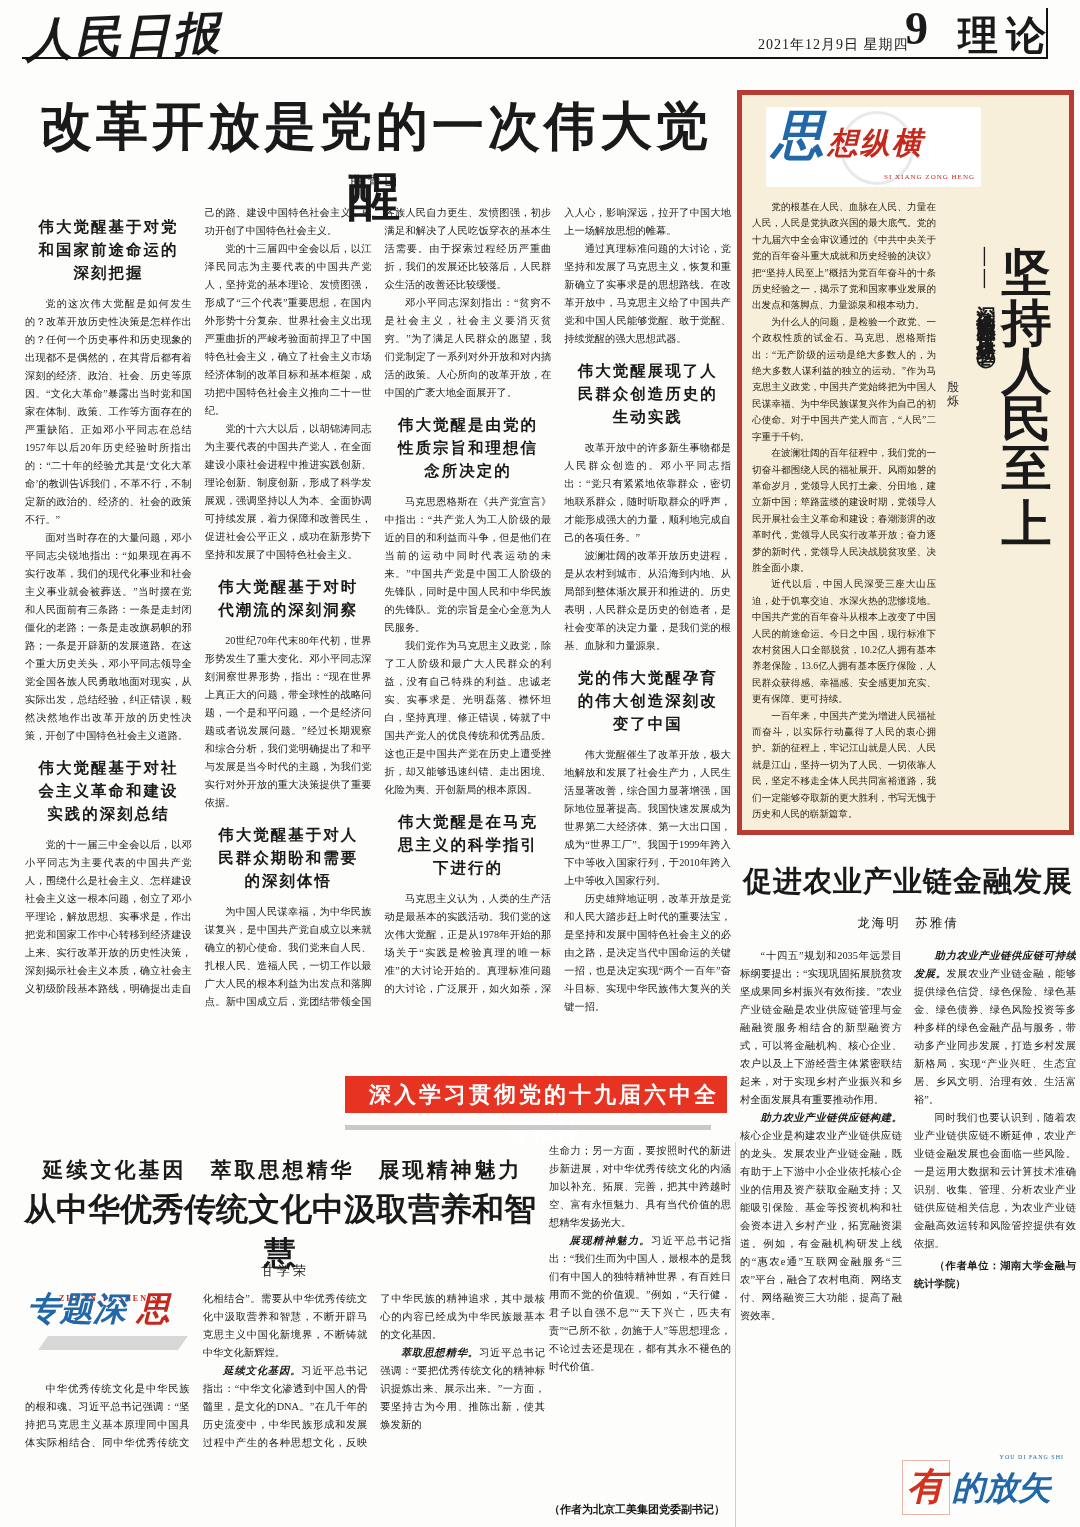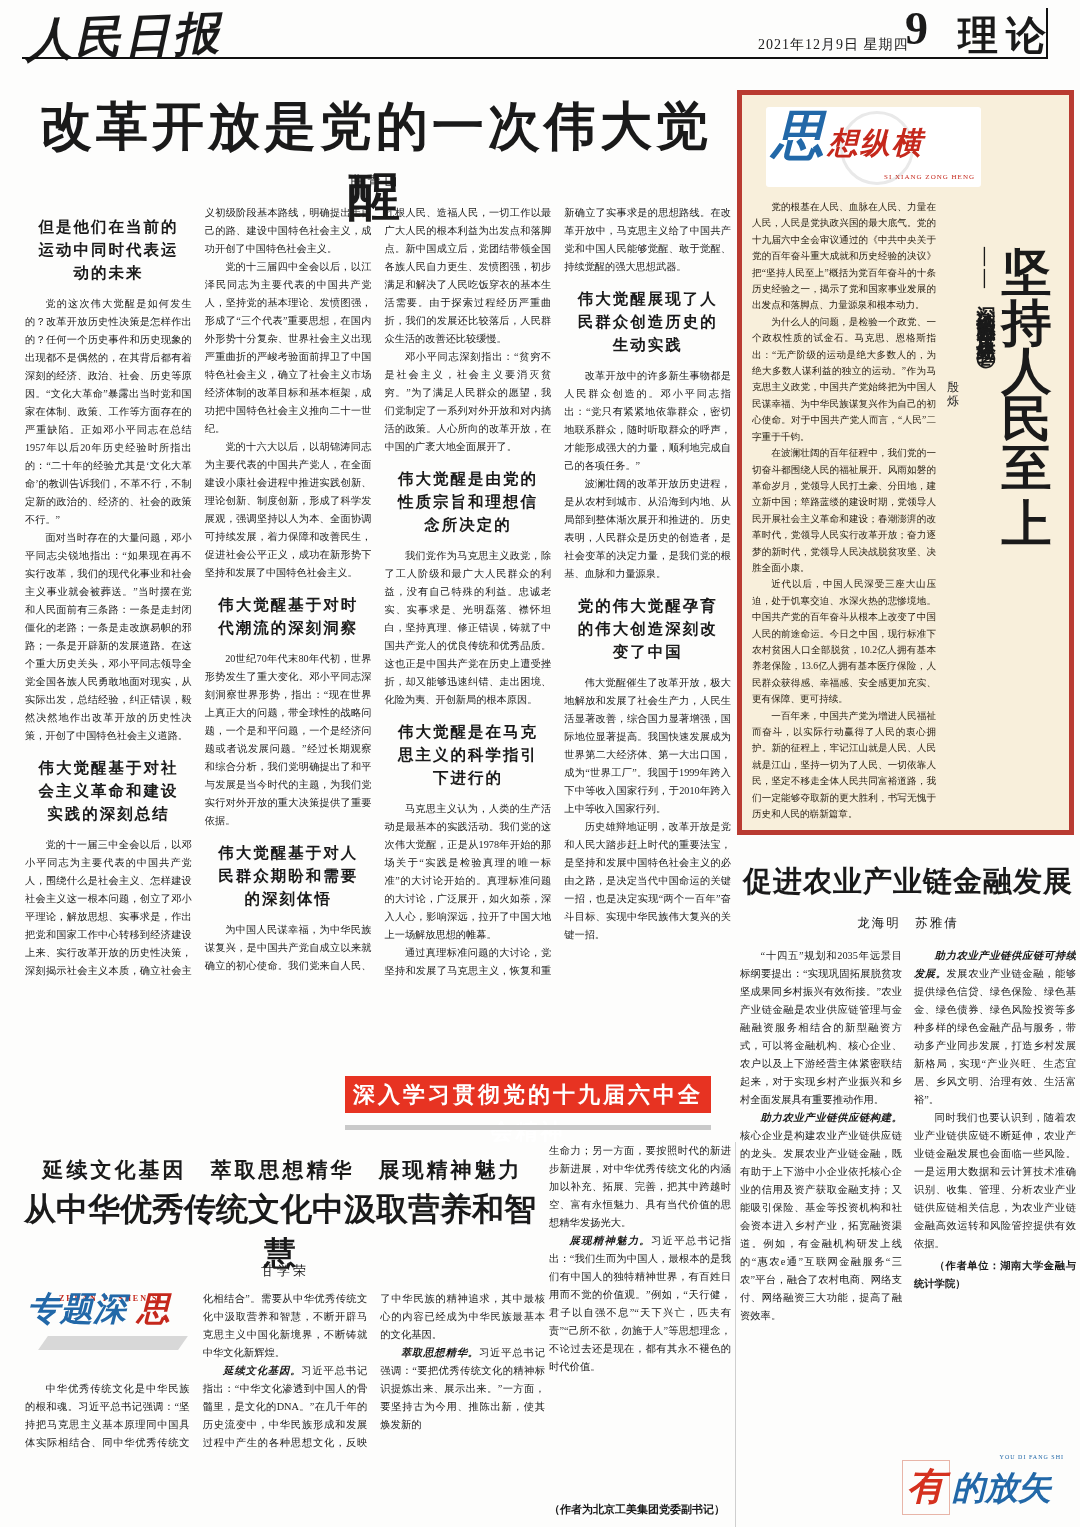--- a/index.html
+++ b/index.html
@@ -52,21 +52,21 @@
   .fin-flow{margin-top:15px;height:477px;column-count:2;column-gap:12px;font-size:10.3px;line-height:18px;
             text-align:justify;overflow:hidden;}
   .ydfs-logo{position:absolute;right:8px;top:600px;width:168px;height:62px;}
   .ydfs-pinyin{position:absolute;right:4px;top:2px;font-size:6px;color:#2268a8;letter-spacing:1px;}
   .ydfs-you{position:absolute;left:2px;top:8px;font-size:38px;color:#d5311f;font-weight:bold;font-style:italic;
             border:1px solid #e8b5a8;padding:0 4px 2px 4px;font-family:"Liberation Serif",serif;}
   .ydfs-rest{position:absolute;left:52px;top:14px;font-size:33px;color:#2268a8;font-weight:900;font-style:italic;
              font-family:"Liberation Sans",sans-serif;}
   
   .banner{left:345px;top:1076px;width:366px;height:37px;background:#e73322;color:#fff;text-align:center;
-          line-height:37px;font-size:22px;font-weight:bold;letter-spacing:3px;font-family:"Liberation Sans",sans-serif;}
+          line-height:37px;font-size:22px;font-weight:bold;letter-spacing:3px;font-family:"Liberation Sans",sans-serif;padding-left:16px;}
   .gray-rule{left:345px;top:1125px;width:366px;height:5px;background:#c9c9c9;}
   .vdiv{left:735px;top:1142px;width:1px;height:385px;background:#cfcfcf;}
   
   .cul-kicker{left:20px;top:1156px;width:525px;text-align:center;font-size:21px;font-weight:900;letter-spacing:3px;
               font-family:"Liberation Sans",sans-serif;}
   .cul-title{left:10px;top:1188px;width:540px;margin:0;text-align:center;font-size:32px;font-weight:900;
              letter-spacing:0px;font-family:"Liberation Serif",serif;}
   .cul-byline{left:20px;top:1262px;width:530px;text-align:center;font-size:13px;letter-spacing:3px;}
   .cul-left{left:25px;top:1290px;width:520px;height:237px;column-count:3;column-gap:13px;font-size:10.3px;
             line-height:18px;text-align:justify;overflow:hidden;}
@@ -89,33 +89,34 @@
   <div class="abs masthead">人民日报</div>
   <div class="abs dateline">2021年12月9日 星期四</div>
   <div class="abs page-num">9</div>
   <div class="abs section-name">理论</div>
   <div class="abs header-rule"></div>
   <div class="abs header-corner"></div>
 
   <h1 class="abs main-title">改革开放是党的一次伟大觉醒</h1>
   <div class="abs main-byline">曲青山</div>
   <div class="abs main-flow flow">
-      <h3>但是他们在当前的运动中同时代表运动的未来</h3>
+      <h3>伟大觉醒基于对党和国家前途命运的深刻把握</h3>
       <p>党的这次伟大觉醒是如何发生的？改革开放历史性决策是怎样作出的？任何一个历史事件和历史现象的出现都不是偶然的，在其背后都有着深刻的经济、政治、社会、历史等原因。“文化大革命”暴露出当时党和国家在体制、政策、工作等方面存在的严重缺陷。正如邓小平同志在总结1957年以后20年历史经验时所指出的：“二十年的经验尤其是‘文化大革命’的教训告诉我们，不革不行，不制定新的政治的、经济的、社会的政策不行。”</p>
       <p>面对当时存在的大量问题，邓小平同志尖锐地指出：“如果现在再不实行改革，我们的现代化事业和社会主义事业就会被葬送。”当时摆在党和人民面前有三条路：一条是走封闭僵化的老路；一条是走改旗易帜的邪路；一条是开辟新的发展道路。在这个重大历史关头，邓小平同志领导全党全国各族人民勇敢地面对现实，从实际出发，总结经验，纠正错误，毅然决然地作出改革开放的历史性决策，开创了中国特色社会主义道路。</p>
       <h3>伟大觉醒基于对社会主义革命和建设实践的深刻总结</h3>
       <p>党的十一届三中全会以后，以邓小平同志为主要代表的中国共产党人，围绕什么是社会主义、怎样建设社会主义这一根本问题，创立了邓小平理论，解放思想、实事求是，作出把党和国家工作中心转移到经济建设上来、实行改革开放的历史性决策，深刻揭示社会主义本质，确立社会主义初级阶段基本路线，明确提出走自己的路、建设中国特色社会主义，成功开创了中国特色社会主义。</p>
       <p>党的十三届四中全会以后，以江泽民同志为主要代表的中国共产党人，坚持党的基本理论、发愤图强，形成了“三个代表”重要思想，在国内外形势十分复杂、世界社会主义出现严重曲折的严峻考验面前捍卫了中国特色社会主义，确立了社会主义市场经济体制的改革目标和基本框架，成功把中国特色社会主义推向二十一世纪。</p>
       <p>党的十六大以后，以胡锦涛同志为主要代表的中国共产党人，在全面建设小康社会进程中推进实践创新、理论创新、制度创新，形成了科学发展观，强调坚持以人为本、全面协调可持续发展，着力保障和改善民生，促进社会公平正义，成功在新形势下坚持和发展了中国特色社会主义。</p>
       <h3>伟大觉醒基于对时代潮流的深刻洞察</h3>
       <p>20世纪70年代末80年代初，世界形势发生了重大变化。邓小平同志深刻洞察世界形势，指出：“现在世界上真正大的问题，带全球性的战略问题，一个是和平问题，一个是经济问题或者说发展问题。”经过长期观察和综合分析，我们党明确提出了和平与发展是当今时代的主题，为我们党实行对外开放的重大决策提供了重要依据。</p>
       <h3>伟大觉醒基于对人民群众期盼和需要的深刻体悟</h3>
       <p>为中国人民谋幸福，为中华民族谋复兴，是中国共产党自成立以来就确立的初心使命。我们党来自人民、扎根人民、造福人民，一切工作以最广大人民的根本利益为出发点和落脚点。新中国成立后，党团结带领全国各族人民自力更生、发愤图强，初步满足和解决了人民吃饭穿衣的基本生活需要。由于探索过程经历严重曲折，我们的发展还比较落后，人民群众生活的改善还比较缓慢。</p>
       <p>邓小平同志深刻指出：“贫穷不是社会主义，社会主义要消灭贫穷。”为了满足人民群众的愿望，我们党制定了一系列对外开放和对内搞活的政策。人心所向的改革开放，在中国的广袤大地全面展开了。</p>
       <h3>伟大觉醒是由党的性质宗旨和理想信念所决定的</h3>
+      <p>马克思恩格斯在《共产党宣言》中指出：“共产党人为工人阶级的最近的目的和利益而斗争，但是他们在当前的运动中同时代表运动的未来。”中国共产党是中国工人阶级的先锋队，同时是中国人民和中华民族的先锋队。党的宗旨是全心全意为人民服务。</p>
       <p>我们党作为马克思主义政党，除了工人阶级和最广大人民群众的利益，没有自己特殊的利益。忠诚老实、实事求是、光明磊落、襟怀坦白，坚持真理、修正错误，铸就了中国共产党人的优良传统和优秀品质。这也正是中国共产党在历史上遭受挫折，却又能够迅速纠错、走出困境、化险为夷、开创新局的根本原因。</p>
       <h3>伟大觉醒是在马克思主义的科学指引下进行的</h3>
       <p>马克思主义认为，人类的生产活动是最基本的实践活动。我们党的这次伟大觉醒，正是从1978年开始的那场关于“实践是检验真理的唯一标准”的大讨论开始的。真理标准问题的大讨论，广泛展开，如火如荼，深入人心，影响深远，拉开了中国大地上一场解放思想的帷幕。</p>
       <p>通过真理标准问题的大讨论，党坚持和发展了马克思主义，恢复和重新确立了实事求是的思想路线。在改革开放中，马克思主义给了中国共产党和中国人民能够觉醒、敢于觉醒、持续觉醒的强大思想武器。</p>
       <h3>伟大觉醒展现了人民群众创造历史的生动实践</h3>
       <p>改革开放中的许多新生事物都是人民群众创造的。邓小平同志指出：“党只有紧紧地依靠群众，密切地联系群众，随时听取群众的呼声，才能形成强大的力量，顺利地完成自己的各项任务。”</p>
       <p>波澜壮阔的改革开放历史进程，是从农村到城市、从沿海到内地、从局部到整体渐次展开和推进的。历史表明，人民群众是历史的创造者，是社会变革的决定力量，是我们党的根基、血脉和力量源泉。</p>
       <h3>党的伟大觉醒孕育的伟大创造深刻改变了中国</h3>
       <p>伟大觉醒催生了改革开放，极大地解放和发展了社会生产力，人民生活显著改善，综合国力显著增强，国际地位显著提高。我国快速发展成为世界第二大经济体、第一大出口国，成为“世界工厂”。我国于1999年跨入下中等收入国家行列，于2010年跨入上中等收入国家行列。</p>
       <p>历史雄辩地证明，改革开放是党和人民大踏步赶上时代的重要法宝，是坚持和发展中国特色社会主义的必由之路，是决定当代中国命运的关键一招，也是决定实现“两个一百年”奋斗目标、实现中华民族伟大复兴的关键一招。</p>

